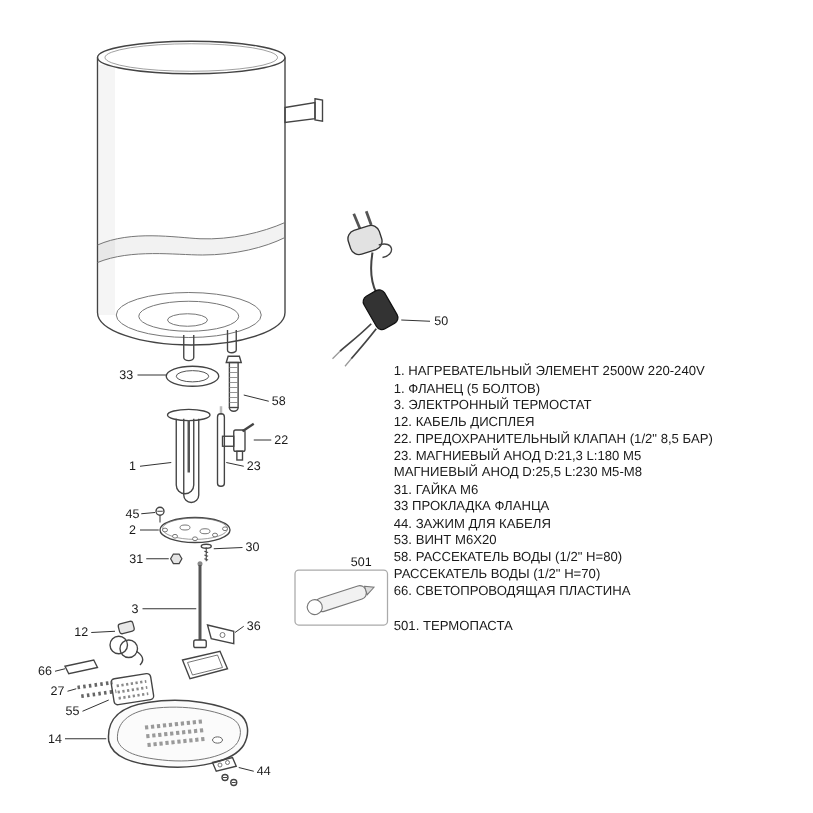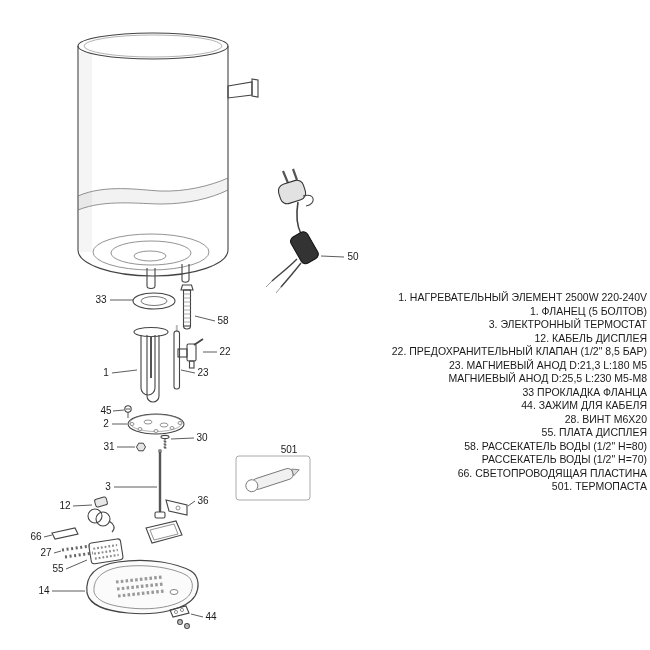--- a/index.html
+++ b/index.html
@@ -8,24 +8,24 @@
     position:relative; width:650px; height:650px; background:#ffffff;
     font-family:"Liberation Sans", sans-serif; overflow:hidden;
   }
   .diagram-svg { position:absolute; left:0; top:0; }
   svg text {
     font-family:"Liberation Sans", sans-serif;
     font-size:10px; fill:#1a1a1a;
   }
   .parts-list {
     position:absolute; left:315px; top:291px; width:332px;
-    color:#1a1a1a; font-size:10.5px; line-height:13.5px;text-align:right;
+    color:#1a1a1a; font-size:10.5px; line-height:13.5px;
   }
   .parts-list .item { white-space:nowrap; }
-  .parts-list .footer { margin-top:0; white-space:nowrap; }
+  .parts-list .footer { margin-top:15px; white-space:nowrap; }
   .ln { stroke:#444; stroke-width:1.1; fill:none; }
   .thin { stroke:#777; stroke-width:0.8; fill:none; }
   .leader { stroke:#333; stroke-width:0.8; }
 </style>
 </head>
 <body>
 
 <div class="page">
 
   <svg class="diagram-svg" width="650" height="650" viewBox="0 0 650 650">
@@ -255,23 +255,23 @@
   </svg>
 
   <div class="parts-list">
     <div class="item">1. НАГРЕВАТЕЛЬНЫЙ ЭЛЕМЕНТ 2500W 220-240V</div>
     <div class="item">1. ФЛАНЕЦ  (5 БОЛТОВ)</div>
     <div class="item">3. ЭЛЕКТРОННЫЙ ТЕРМОСТАТ</div>
     <div class="item">12. КАБЕЛЬ ДИСПЛЕЯ</div>
     <div class="item">22. ПРЕДОХРАНИТЕЛЬНЫЙ КЛАПАН (1/2" 8,5 БАР)</div>
     <div class="item">23. МАГНИЕВЫЙ АНОД D:21,3 L:180 M5</div>
     <div class="item">МАГНИЕВЫЙ АНОД D:25,5 L:230 M5-M8</div>
+    <div class="item">31. ГАЙКА M6</div>
     <div class="item">33 ПРОКЛАДКА ФЛАНЦА</div>
     <div class="item">44. ЗАЖИМ ДЛЯ КАБЕЛЯ</div>
-    <div class="item">28. ВИНТ M6X20</div>
-    <div class="item">55. ПЛАТА ДИСПЛЕЯ</div>
+    <div class="item">53. ВИНТ M6X20</div>
     <div class="item">58. РАССЕКАТЕЛЬ ВОДЫ (1/2" H=80)</div>
     <div class="item">РАССЕКАТЕЛЬ ВОДЫ (1/2" H=70)</div>
     <div class="item">66. СВЕТОПРОВОДЯЩАЯ ПЛАСТИНА</div>
     <div class="footer">501. ТЕРМОПАСТА</div>
   </div>
 
 </div>
 
 </body></html>

